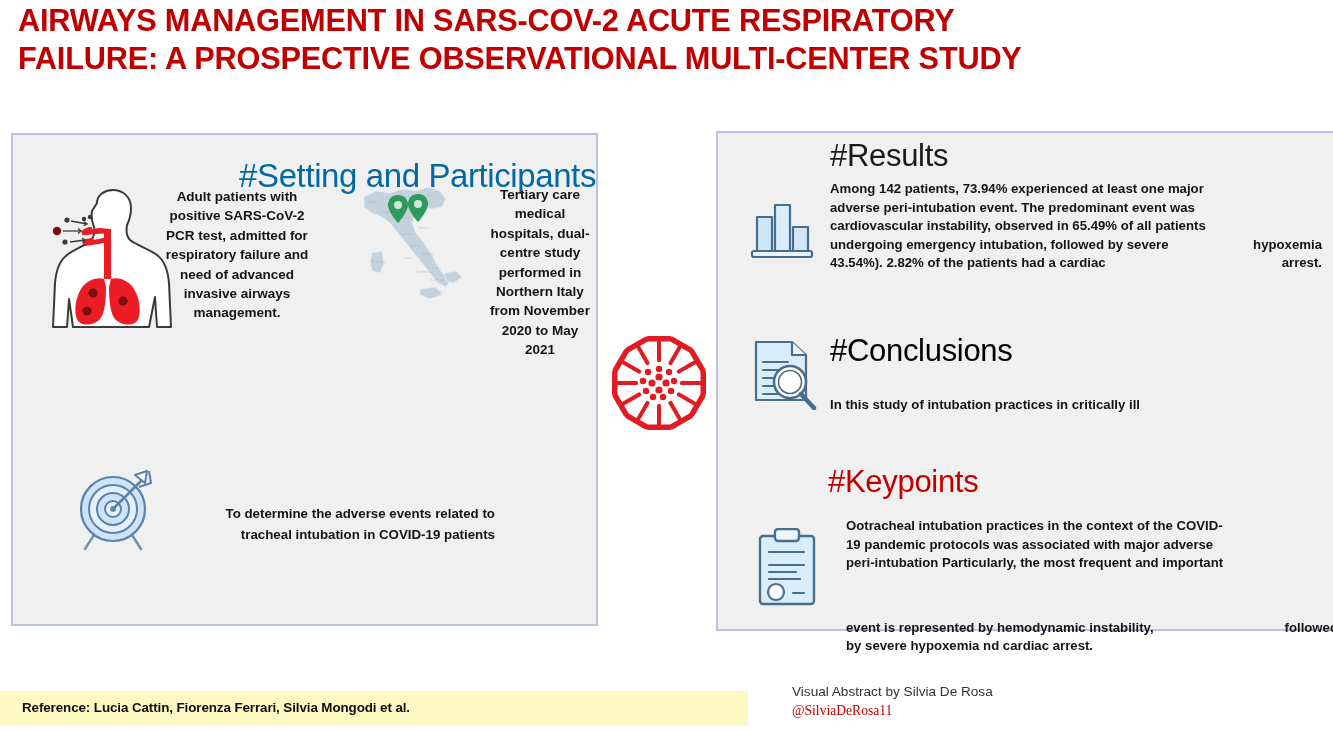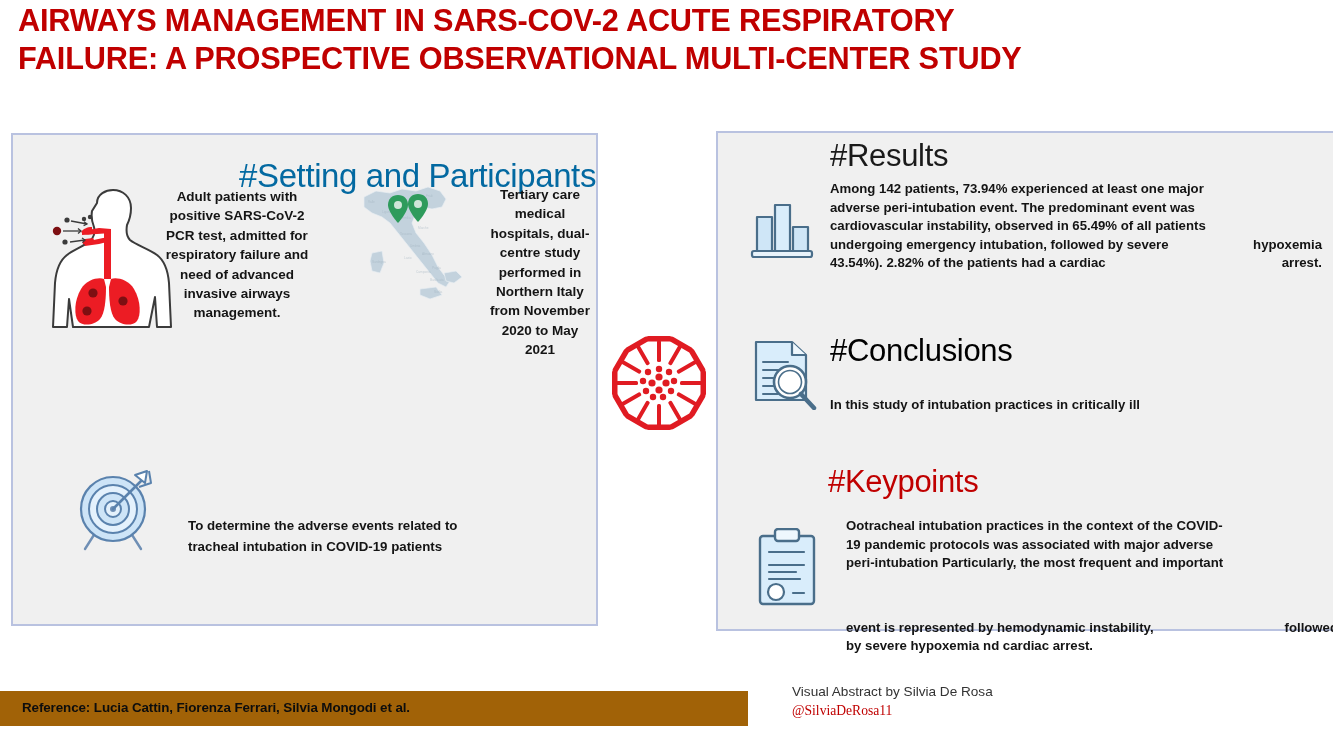--- a/index.html
+++ b/index.html
@@ -94,29 +94,28 @@
 
   #target-icon {
     position: absolute;
     left: 60px;
     top: 332px;
     width: 86px;
     height: 86px;
   }
   #objective-text {
     position: absolute;
-    left: 175px;
+    left: 162px;
     top: 368px;
     width: 320px;
     font-size: 13.3px;
     font-weight: bold;
     line-height: 21px;
     color: #141414;
-    text-align: left;
-    margin-top: 12px;
+    text-align: right;
   }
 
   
   #virus-icon {
     position: absolute;
     left: 608px;
     top: 328px;
     width: 102px;
     height: 110px;
   }
@@ -216,21 +215,21 @@
   }
   #keypoints-body .plain { display: block; }
 
   
   #reference-bar {
     position: absolute;
     left: 0;
     top: 691px;
     width: 748px;
     height: 35px;
-    background: #a16207;
+    background: #fef9c3;
   }
   #reference-text {
     position: absolute;
     left: 22px;
     top: 9px;
     font-size: 13.4px;
     font-weight: bold;
     color: #0d0d0d;
     letter-spacing: -0.1px;
   }

